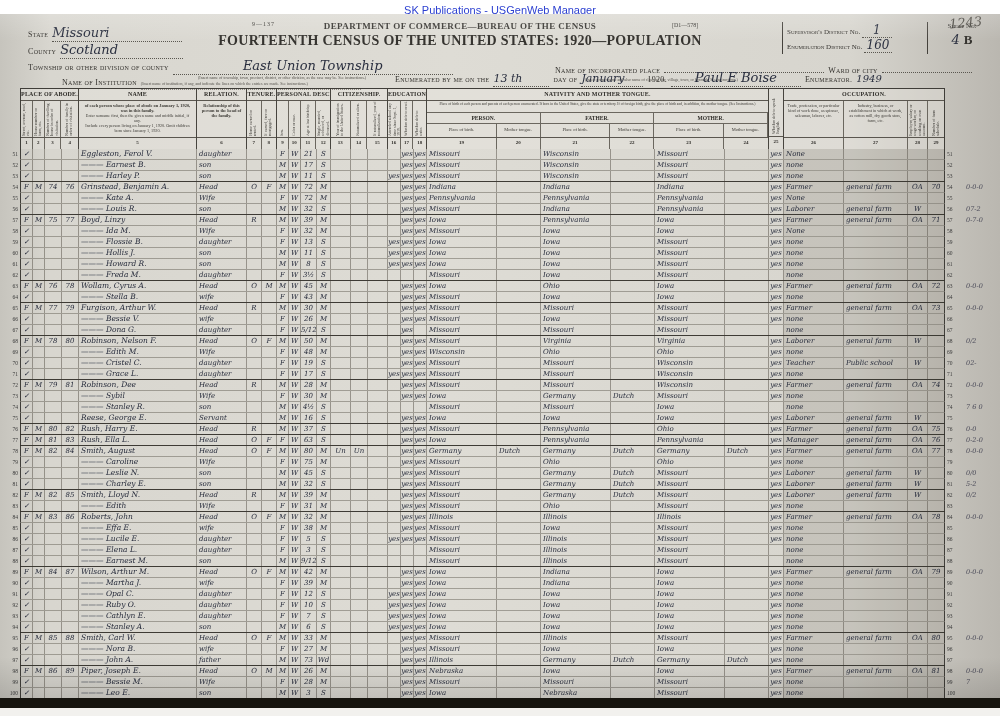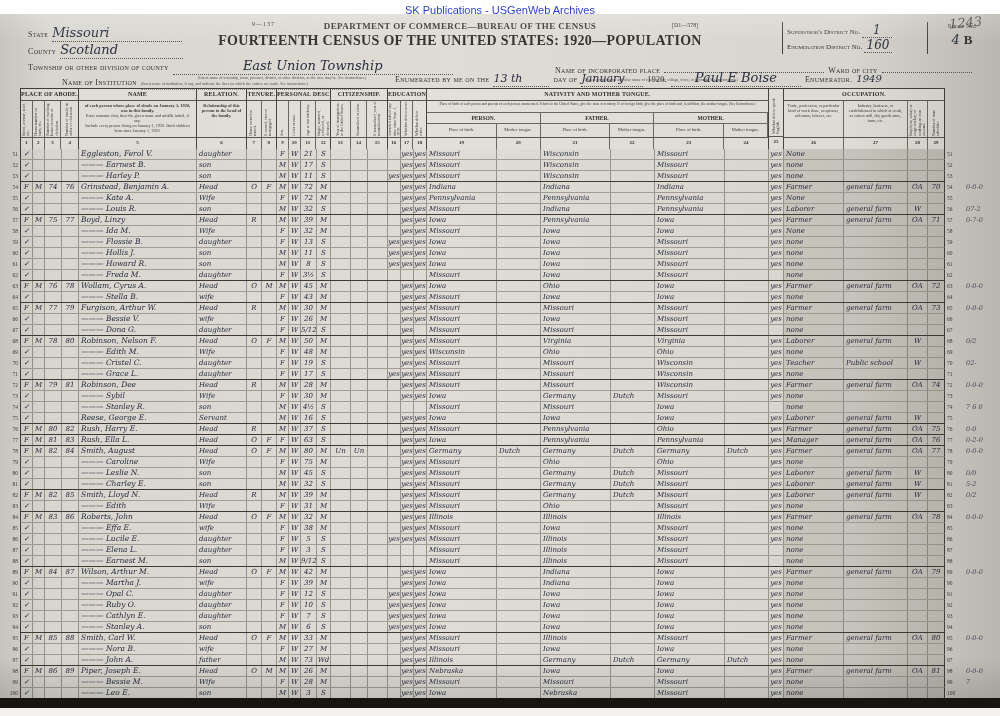--- a/index.html
+++ b/index.html
@@ -76,21 +76,21 @@
   .smudge{position:absolute;left:120px;top:686px;width:16px;height:9px;border-radius:60% 40% 55% 45%;
           background:radial-gradient(ellipse at center,#1c1a16 0%,#3a362e 60%,transparent 75%);transform:rotate(-15deg);}
   .edge-shadow{position:absolute;inset:0;pointer-events:none;
           background:linear-gradient(180deg,rgba(255,255,255,.18) 0,rgba(0,0,0,0) 4%,rgba(0,0,0,0) 94%,rgba(0,0,0,.12) 100%);}
 </style>
 </head>
 <body>
 
 <div class="page">
   <div class="topstrip">
-    <span>SK Publications - USGenWeb Archives</span>
+    <span>SK Publications - USGenWeb Manager</span>
   </div>
 
   <div class="paper">
     <span class="abs corner-note" style="right:18px;top:1px;">1243</span>
     <span class="abs formno pr" style="left:252px;top:7px;">9—137</span>
     <div class="abs dept pr" style="left:260px;top:7px;width:400px;">DEPARTMENT OF COMMERCE—BUREAU OF THE CENSUS</div>
     <span class="abs doctag pr" style="left:672px;top:8px;">[D1—578]</span>
     <div class="abs census-title pr" style="left:215px;top:19px;width:490px;">FOURTEENTH CENSUS OF THE UNITED STATES: 1920—POPULATION</div>
 
     <div class="abs" style="left:28px;top:9px;">

